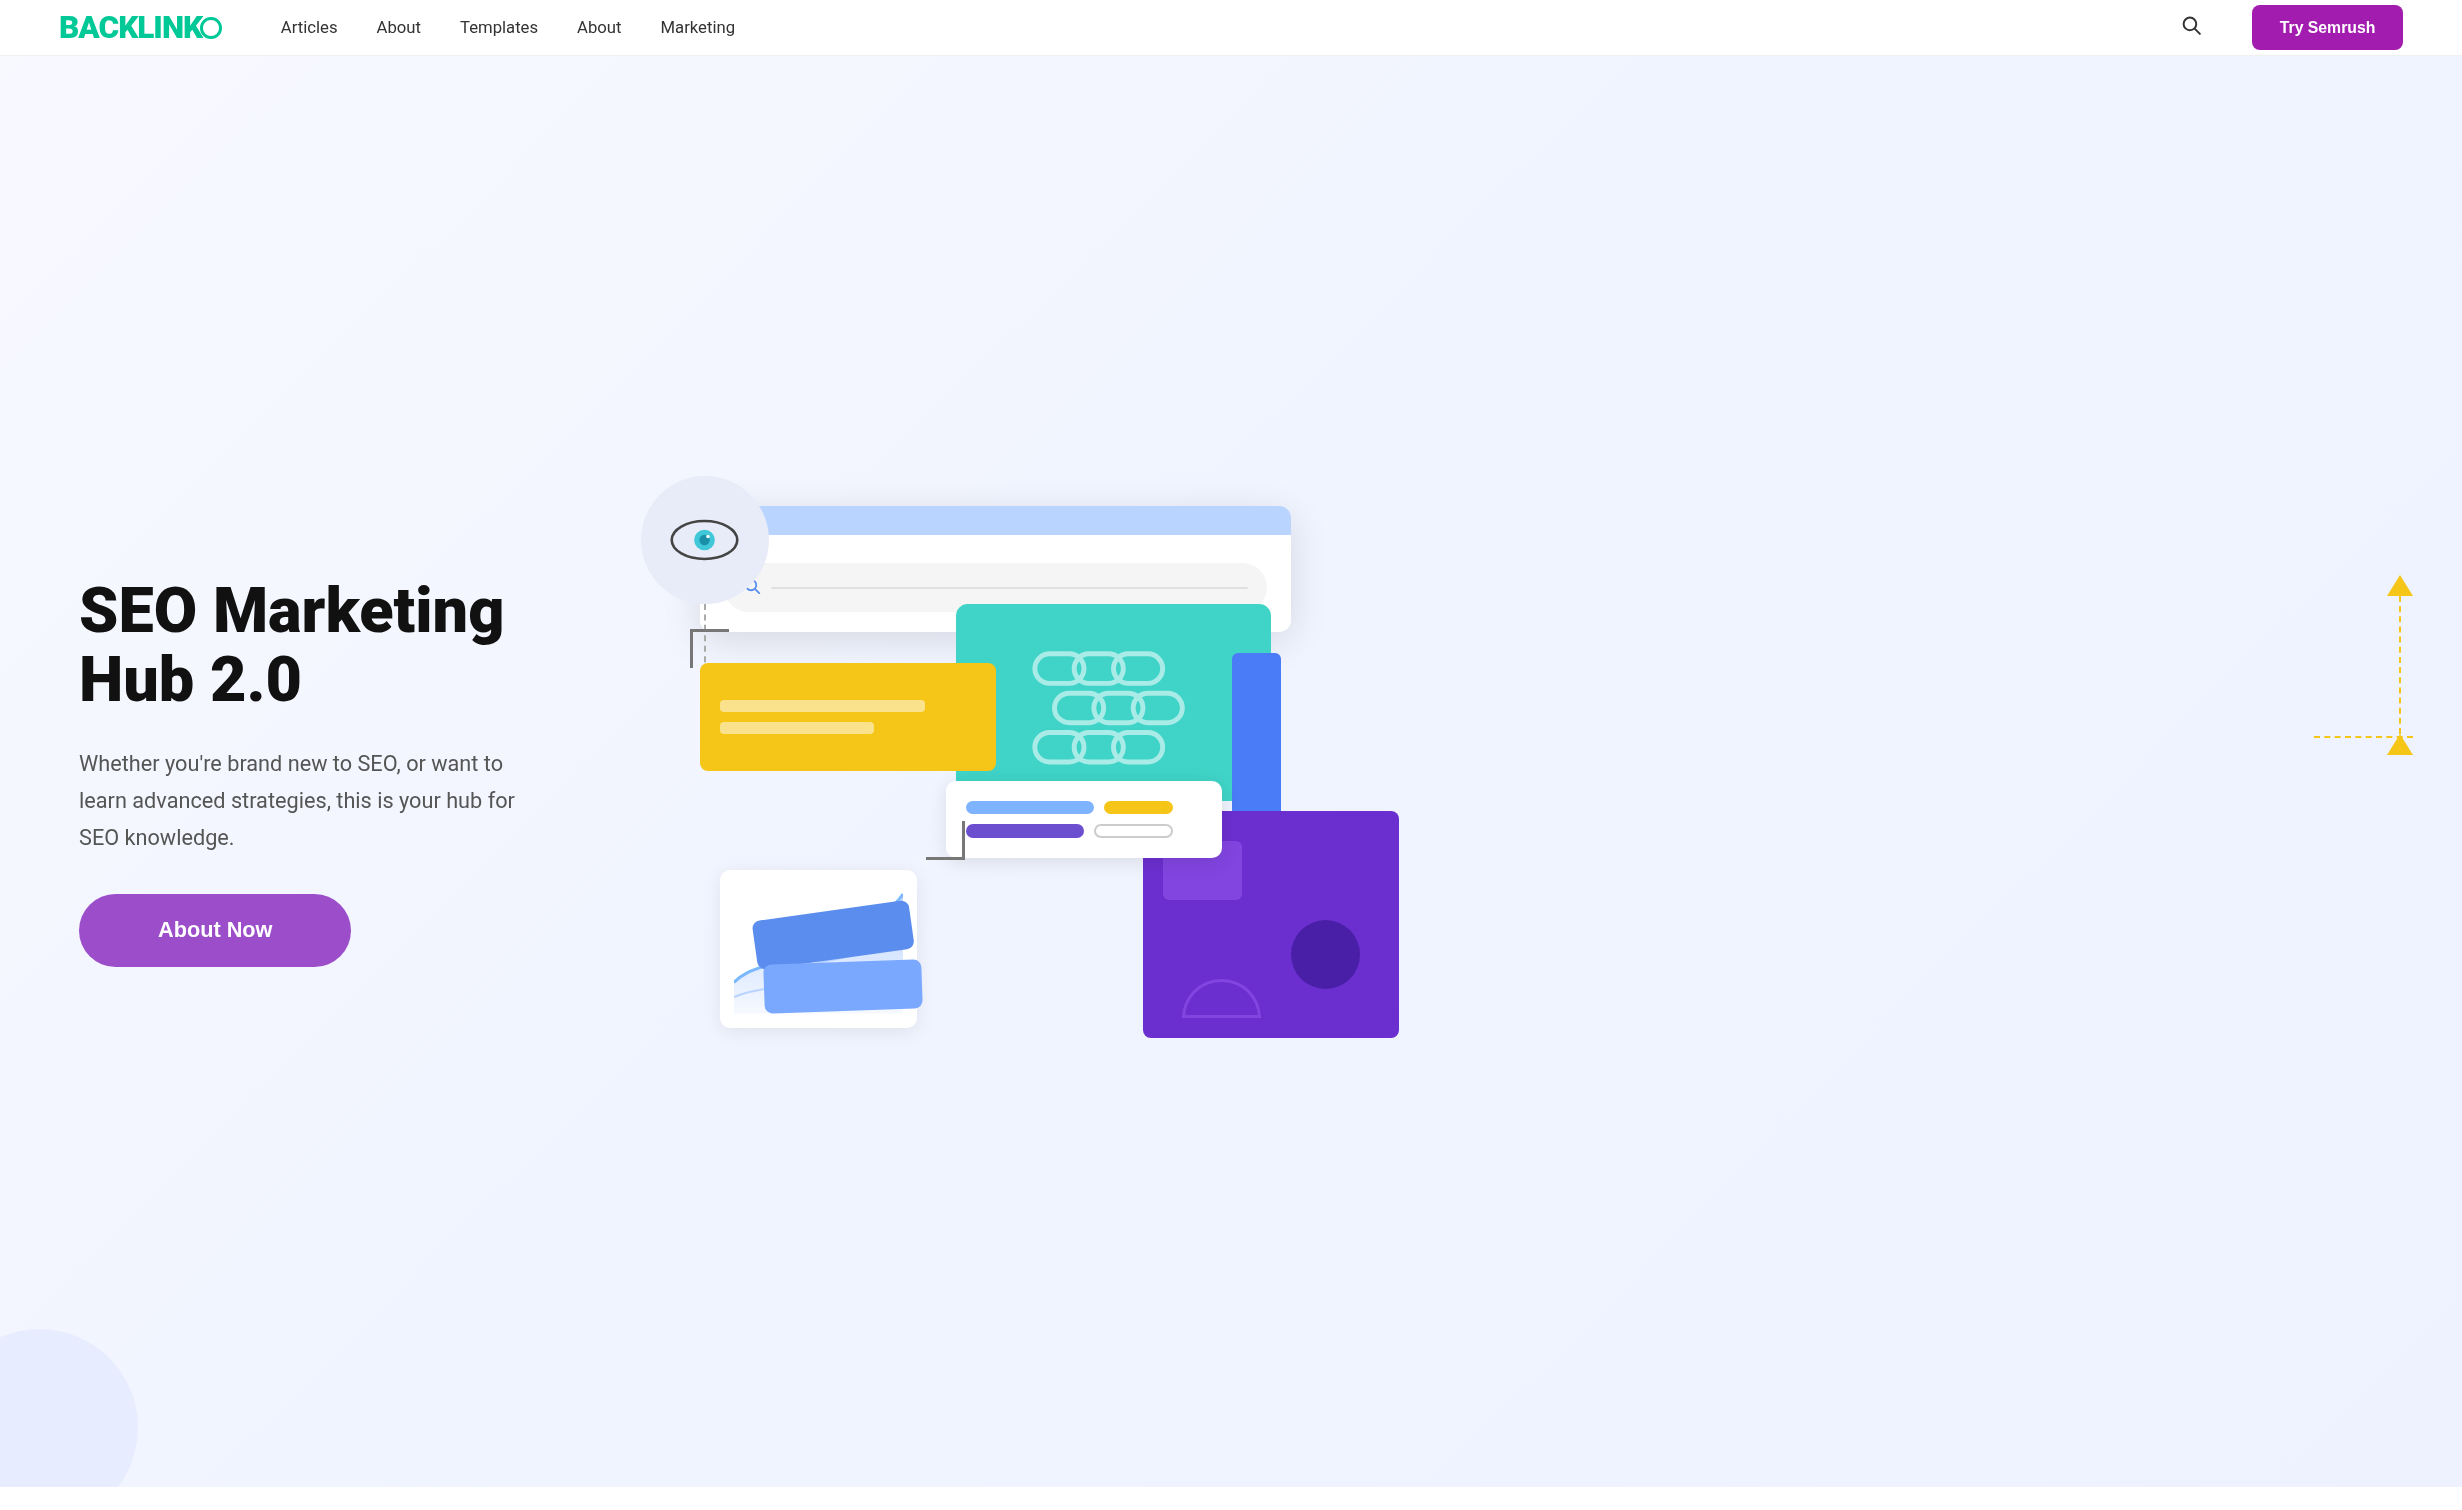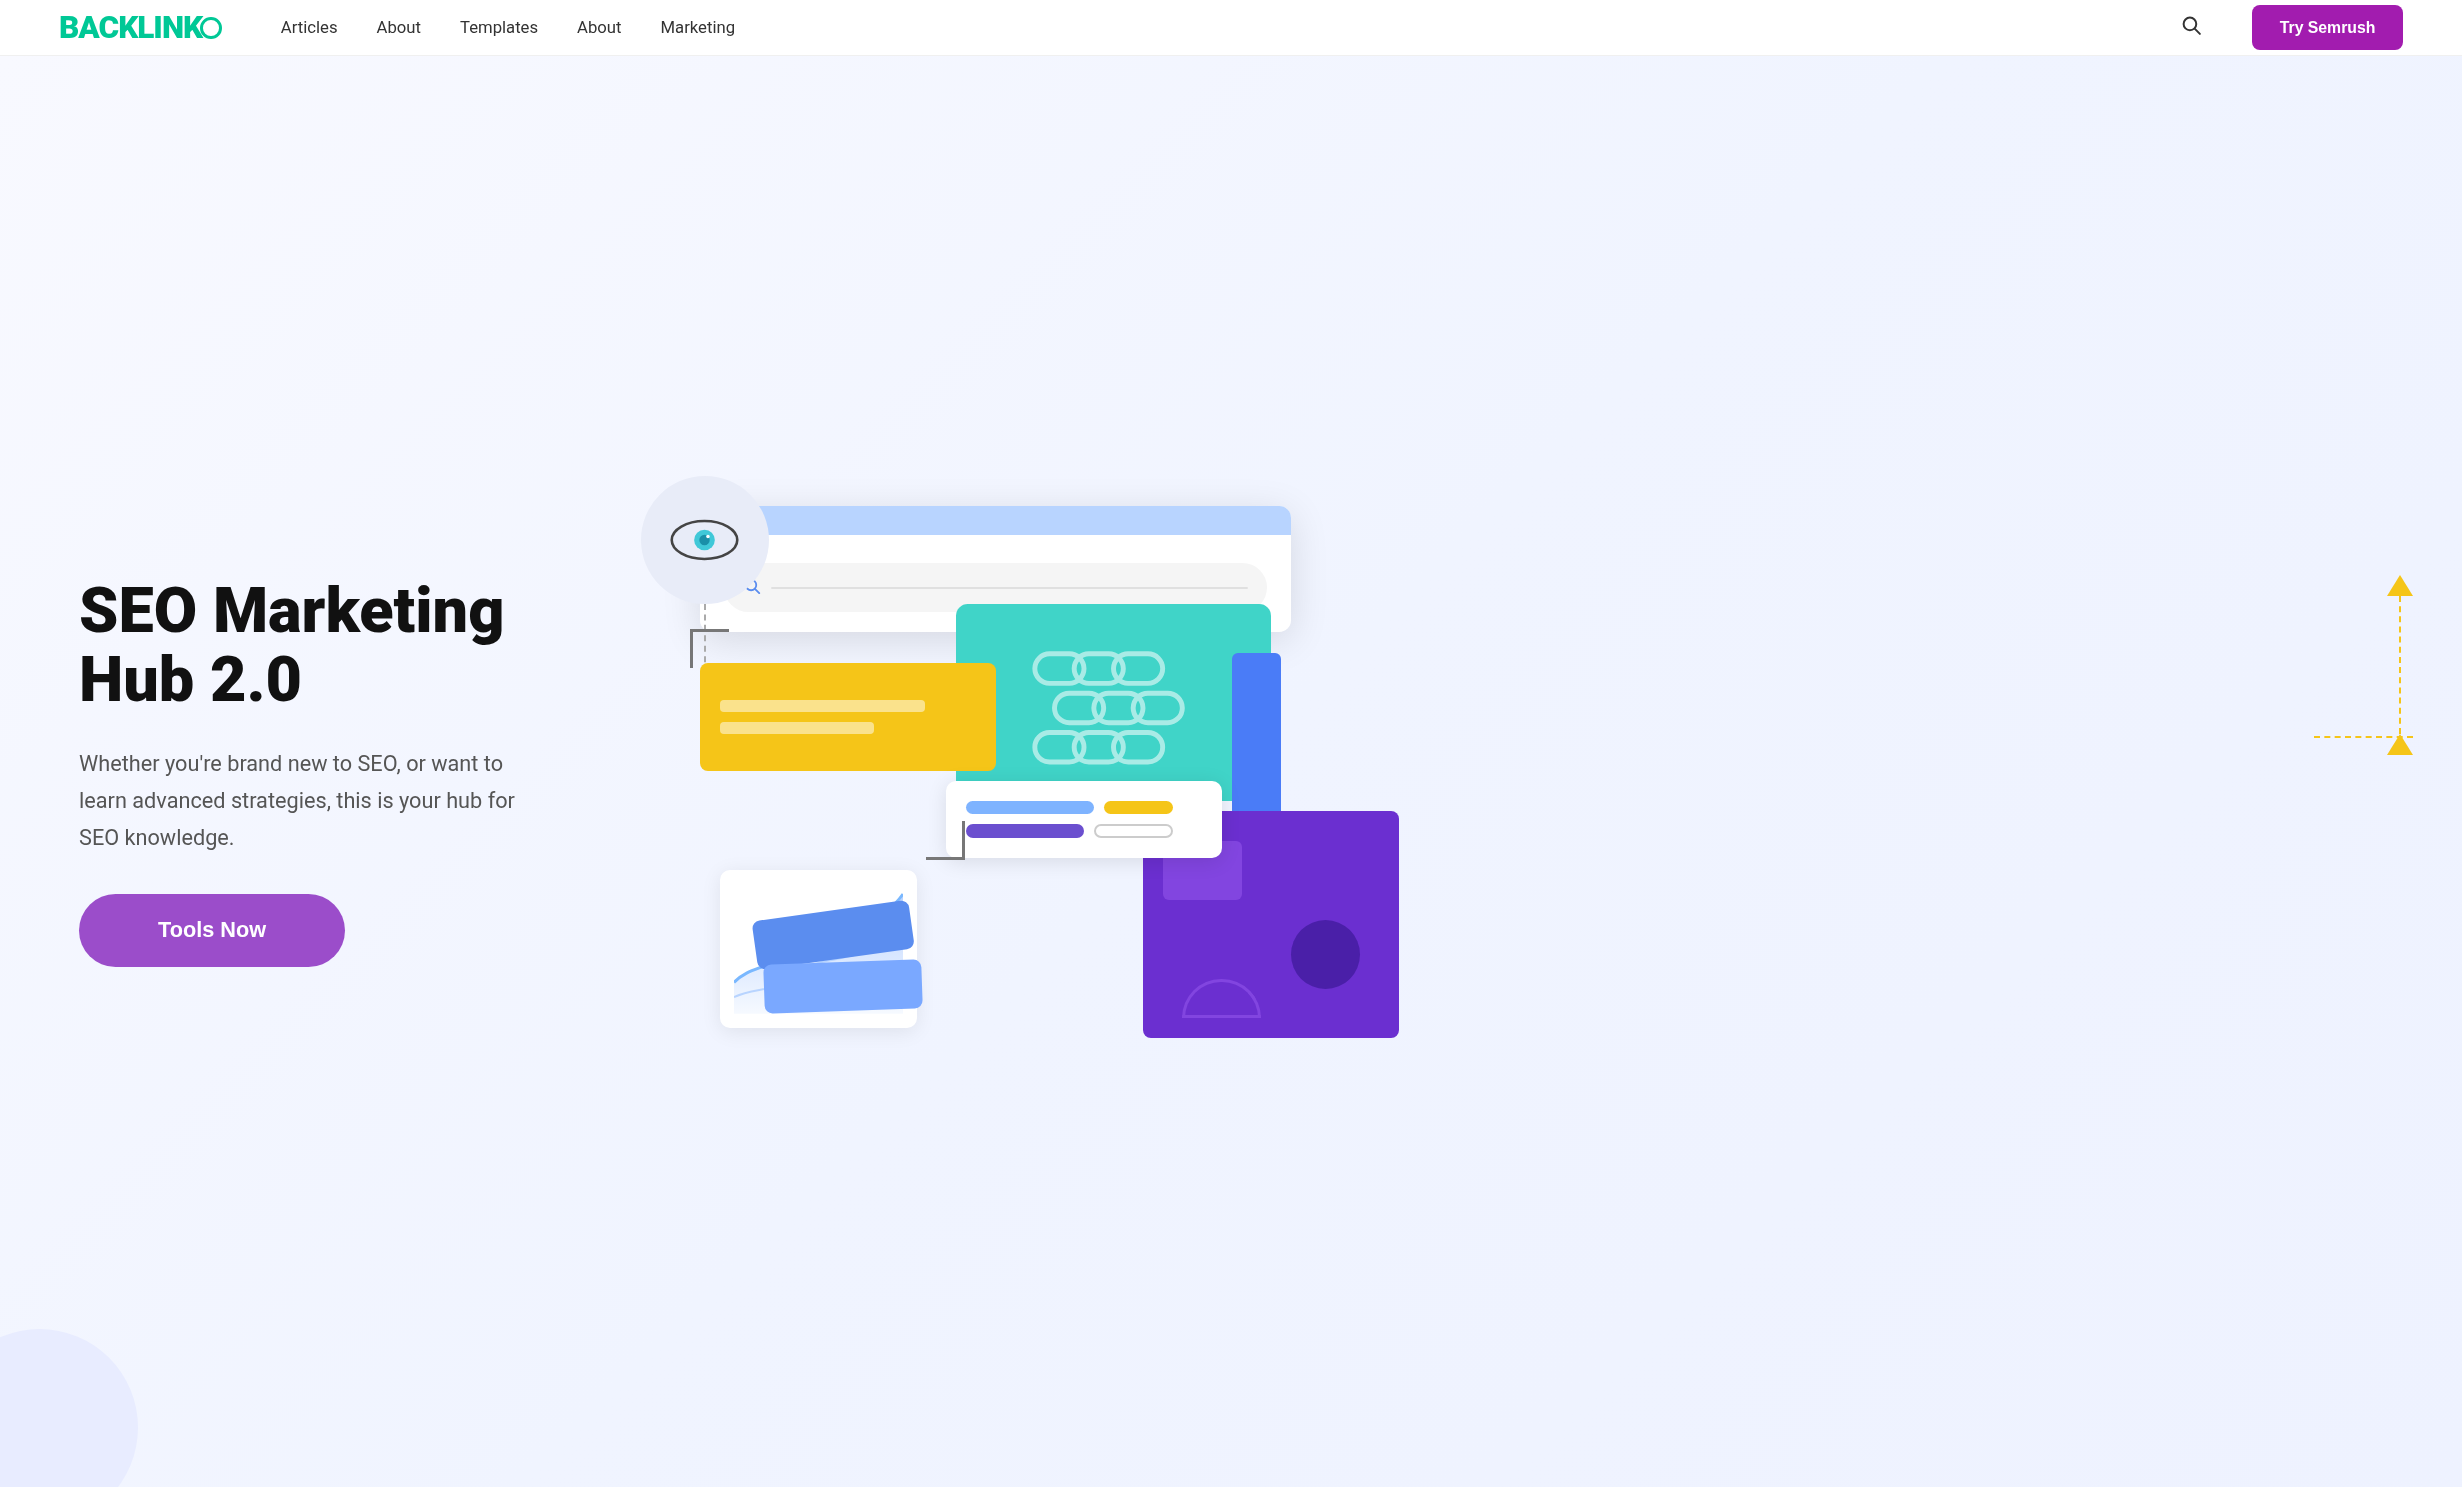--- a/index.html
+++ b/index.html
@@ -426,21 +426,21 @@
   </div>
 </nav>
 
 <section class="hero">
 
   <div class="blob-bottom-left"></div>
 
   <div class="hero-left">
     <h1 class="hero-title">SEO Marketing Hub 2.0</h1>
     <p class="hero-desc">Whether you're brand new to SEO, or want to learn advanced strategies, this is your hub for SEO knowledge.</p>
-    <button class="start-btn">Tools Now</button>
+    <button class="start-btn">About Now</button>
   </div>
 
   <div class="hero-right">
 
     <div class="eye-circle">
       <svg class="eye-svg" viewBox="0 0 80 50" fill="none" xmlns="http://www.w3.org/2000/svg">
         <ellipse cx="40" cy="25" rx="38" ry="22" stroke="#444" stroke-width="3" fill="none"></ellipse>
         <circle cx="40" cy="25" r="12" fill="#40c8d8"></circle>
         <circle cx="40" cy="25" r="6" fill="#1a8fa8"></circle>
         <circle cx="44" cy="21" r="2" fill="white"></circle>

